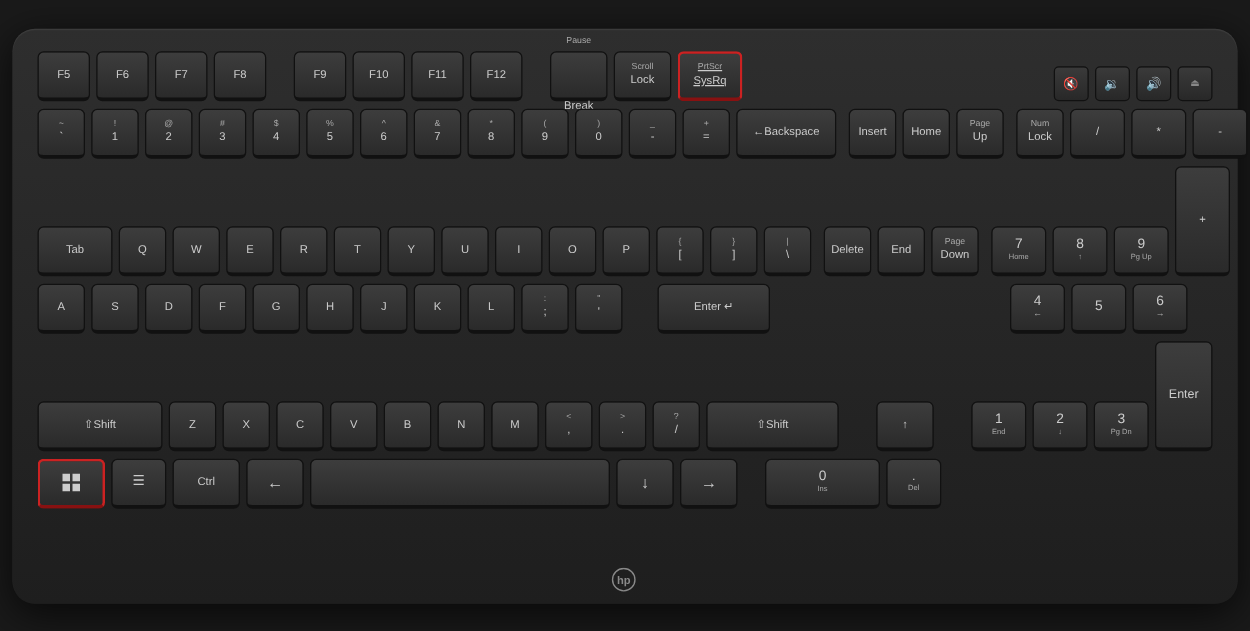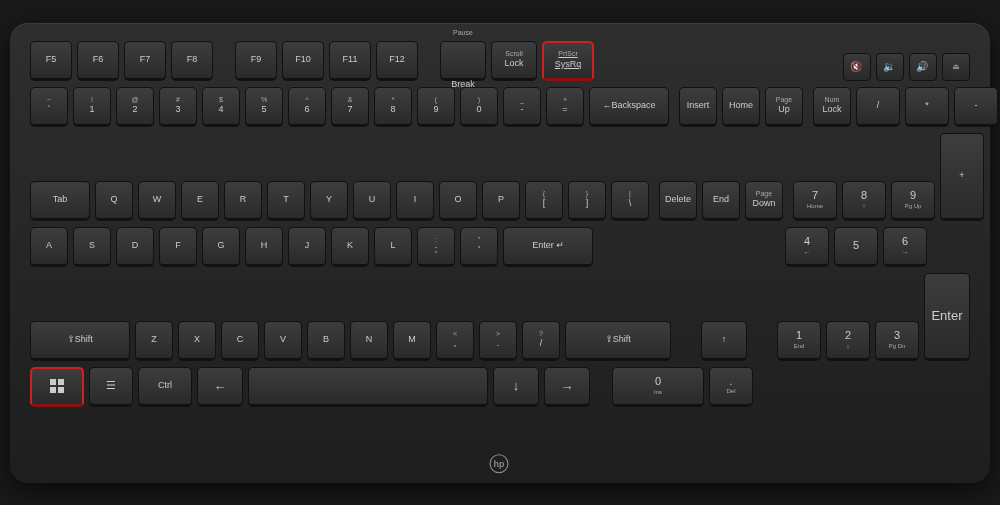--- a/index.html
+++ b/index.html
@@ -68,21 +68,21 @@
     }
     .key .bottom-label {
       font-size: 9px;
     }
 
     
     .key-fn { min-width: 42px; }
     .key-backspace { min-width: 80px; }
     .key-tab { min-width: 60px; }
     .key-caps { min-width: 70px; }
-    .key-enter { min-width: 80px; height: 40px; }
+    .key-enter { min-width: 80px; height: 40px; margin-left: 23px; }
     .key-shift-left { min-width: 100px; }
     .key-shift-right { min-width: 106px; }
     .key-ctrl { min-width: 54px; }
     .key-alt { min-width: 54px; }
     .key-windows { min-width: 54px; }
     .key-space { min-width: 240px; }
     .key-menu { min-width: 44px; }
     .key-numpad { min-width: 44px; height: 40px; }
     .key-numpad-enter { min-width: 44px; height: 88px; }
     .key-numpad-zero { min-width: 92px; height: 40px; }
@@ -372,21 +372,21 @@
         <span class="top-label" style="font-size:6px;">End</span>
       </div>
     <div class="key key-numpad">
         <span style="font-size:11px;">2</span>
         <span class="top-label" style="font-size:6px;">↓</span>
       </div>
     <div class="key key-numpad">
         <span style="font-size:11px;">3</span>
         <span class="top-label" style="font-size:6px;">Pg Dn</span>
       </div>
-    <div class="key key-numpad-enter" style="font-size:13px; min-width:46px;">Enter</div>
+    <div class="key key-numpad-enter" style="font-size:10px; min-width:46px;">Enter</div>
   </div>
 
   <div class="keyboard-row">
     <div class="key key-windows highlighted">
       <div class="windows-icon">
         <span></span>
           <span></span>
           <span></span>
           <span></span>
       </div>

